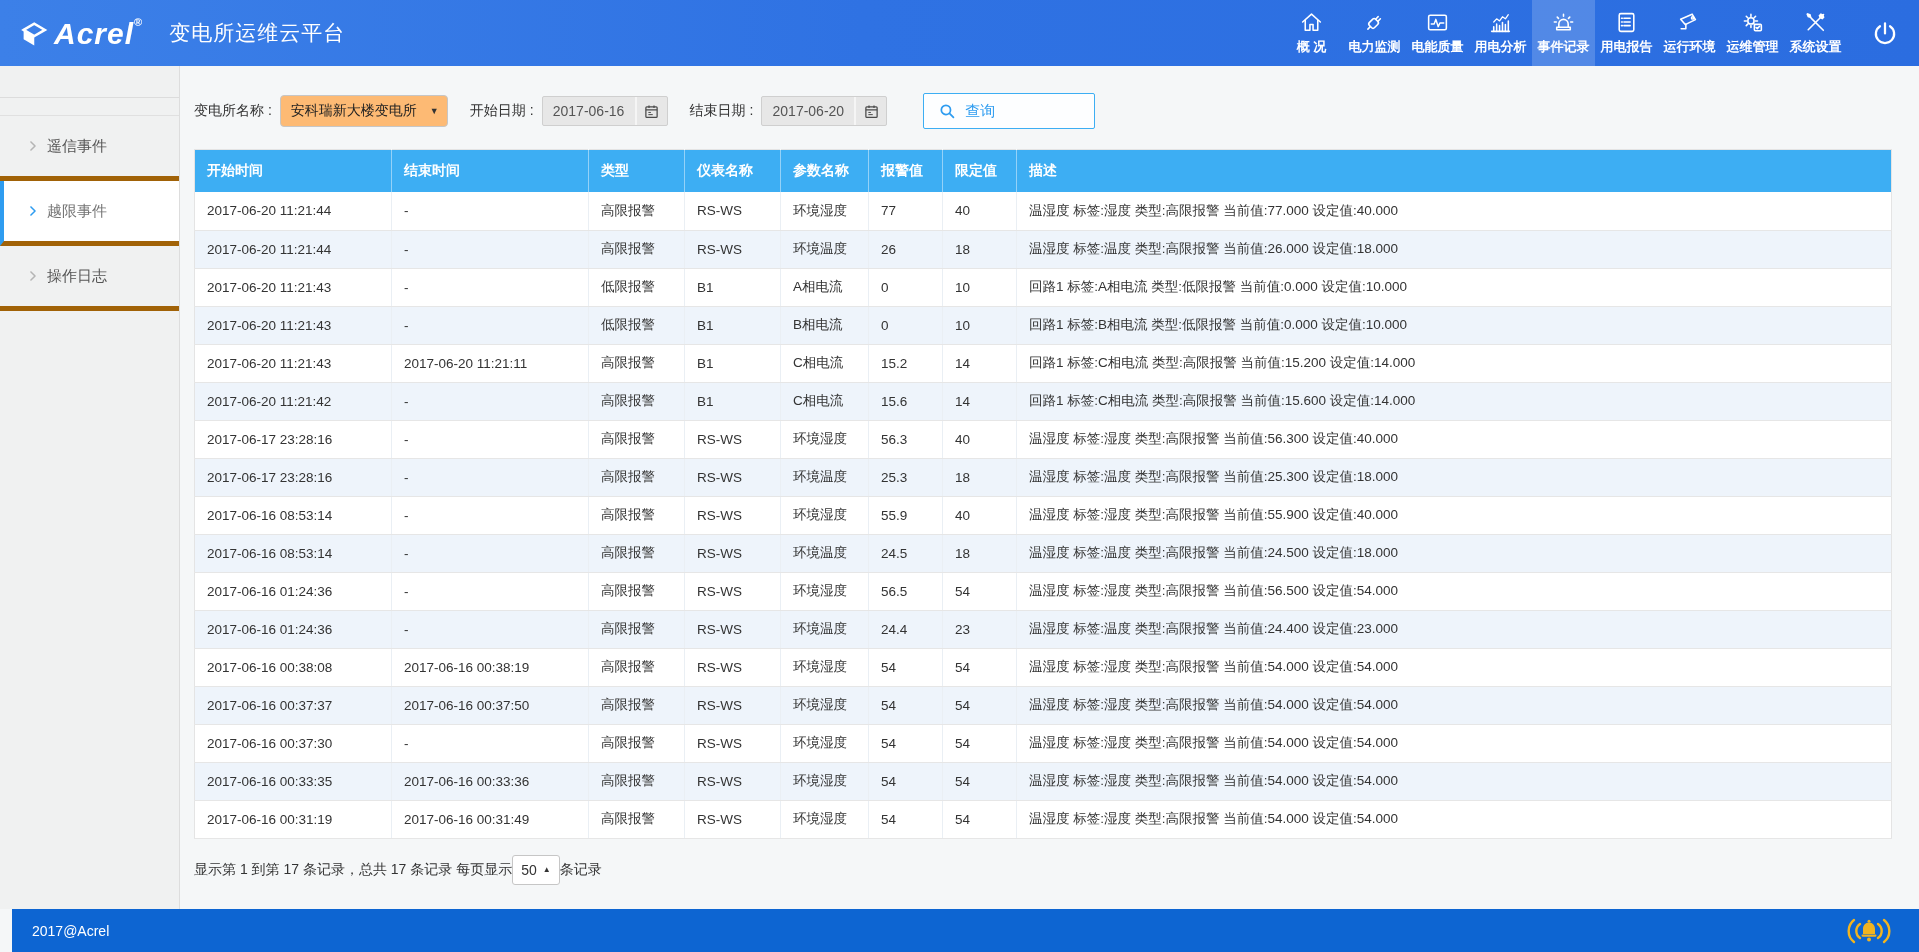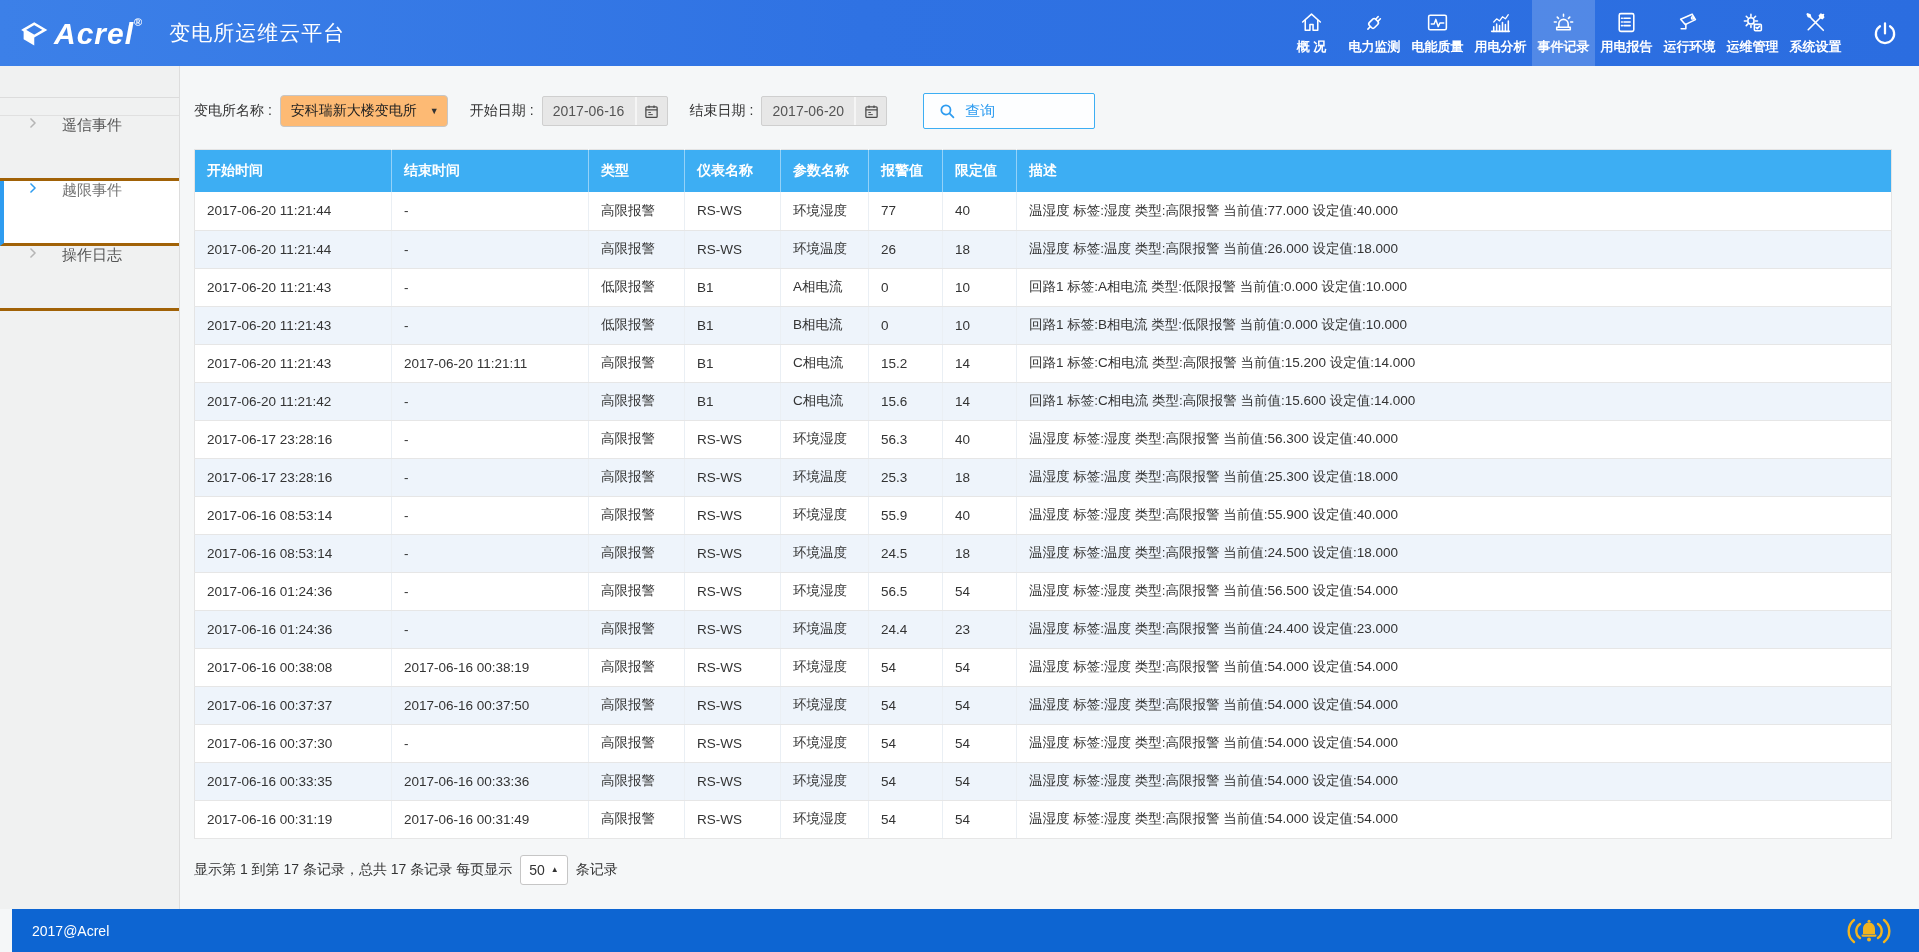--- a/index.html
+++ b/index.html
@@ -22,22 +22,22 @@
   .nav-item .nav-label { font-size:13px; white-space:nowrap; }
   .nav-item svg, .power-btn svg { display:block; }
   .power-btn { position:absolute; right:14px; top:14px; width:40px; height:40px;
     display:flex; align-items:center; justify-content:center; cursor:pointer; }
 
   
   .sidebar { position:absolute; left:0; top:66px; width:180px; height:843px;
     background:#f0f1f1; border-right:1px solid #ddd; }
   .sidebar-line { margin-top:31px; border-top:1px solid #dcdcdc; }
   .side-menu { margin-top:17px; border-top:1px solid #e0e0e0; }
-  .side-item { height:65px; display:flex; gap:22px;
-    padding-left:26px; border-bottom:3px solid #a16207; font-size:15px;
+  .side-item { height:65px; display:flex; align-items:center; gap:7px;
+    padding-left:26px; border-bottom:5px solid #a16207; font-size:15px;
     color:#555; cursor:pointer; background:#f0f1f1; }
   .side-item .chev { display:flex; color:#b5b5b5; }
   .side-item.active { background:#fff; color:#737373; border-left:4px solid #2e9cf0;
     padding-left:22px; }
   .side-item.active .chev { color:#2e9cf0; }
 
   
   .main { position:absolute; left:181px; top:66px; width:1738px; height:843px; }
 
   .filterbar { display:flex; align-items:center; margin:28px 0 0 13px; height:34px; }
@@ -64,21 +64,21 @@
     border-right:1px solid rgba(255,255,255,.45); }
   thead th:last-child { border-right:none; }
   tbody td { height:38px; font-size:13.5px; color:#333; padding:0 12px;
     border-bottom:1px solid #e6e6e6; border-right:1px solid #eaeff4;
     white-space:nowrap; overflow:hidden; }
   tbody td:last-child { border-right:none; }
   tbody tr:nth-child(odd) { background:#fff; }
   tbody tr:nth-child(even){ background:#eef4fb; }
 
   .pagination { display:flex; align-items:center; margin:16px 0 0 13px;
-    font-size:14px; color:#333; gap:8px; }
+    font-size:14px; color:#333; gap:0; }
   .page-size { min-width:46px; height:30px; border:1px solid #c6c6c6; border-radius:3px;
     background:#fff; display:flex; align-items:center; justify-content:center; gap:6px;
     padding:0 8px; cursor:pointer; }
   .page-size .arrow { font-size:8px; color:#333; }
 
   
   .bottombar { position:absolute; left:12px; bottom:0; width:1919px; height:43px;
     background:#0d65d2; color:#fff; display:flex; align-items:center;
     justify-content:space-between; padding:0 38px 0 20px; font-size:14px; }
   .bell { display:flex; cursor:pointer; }

